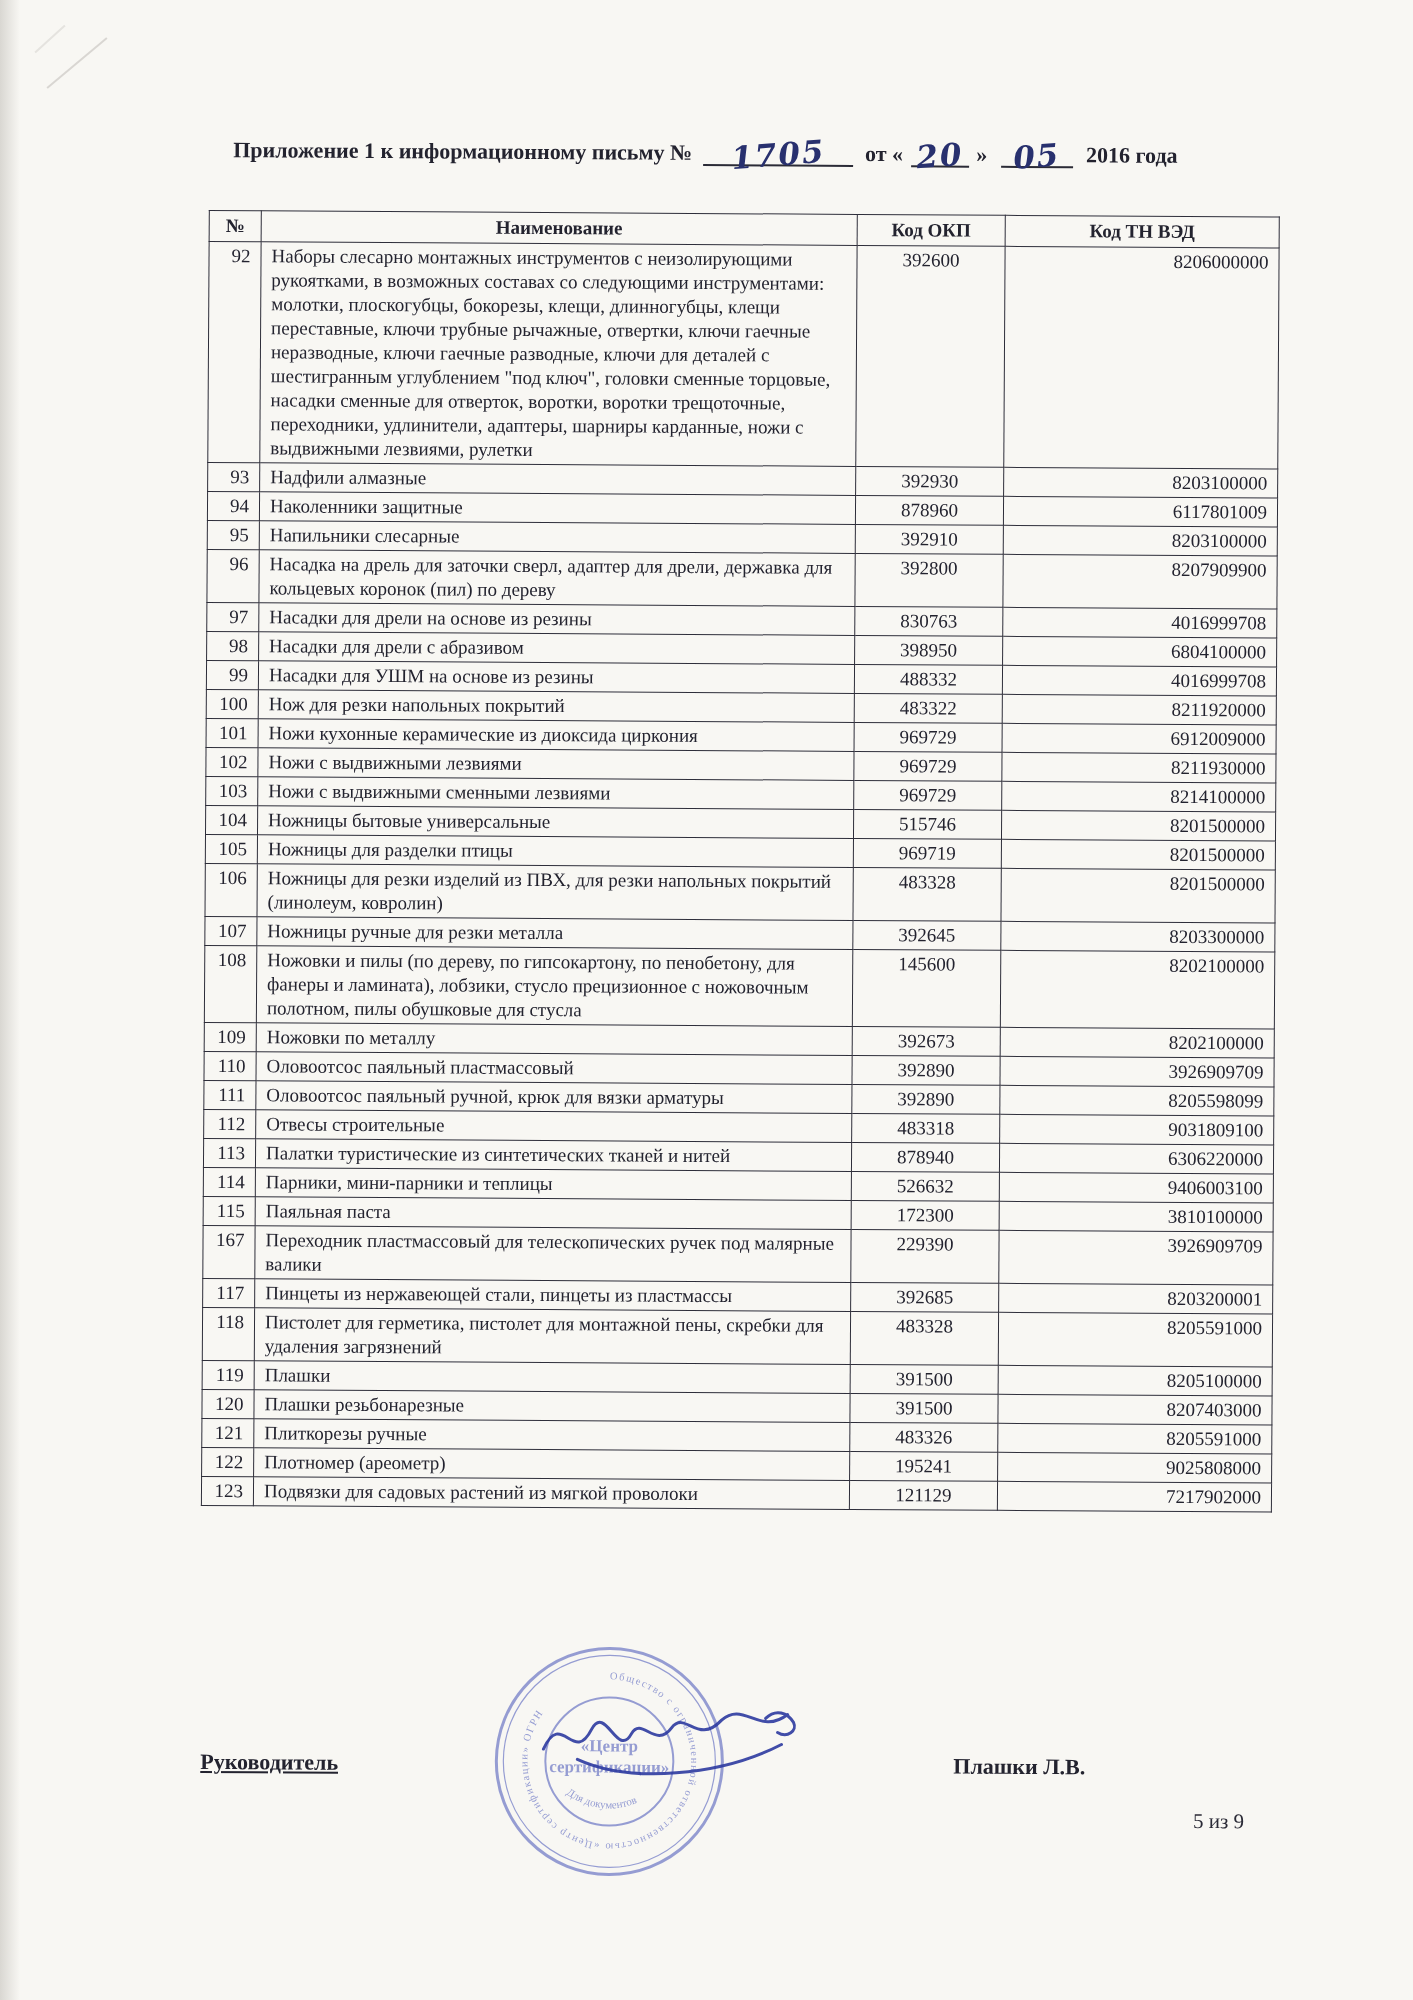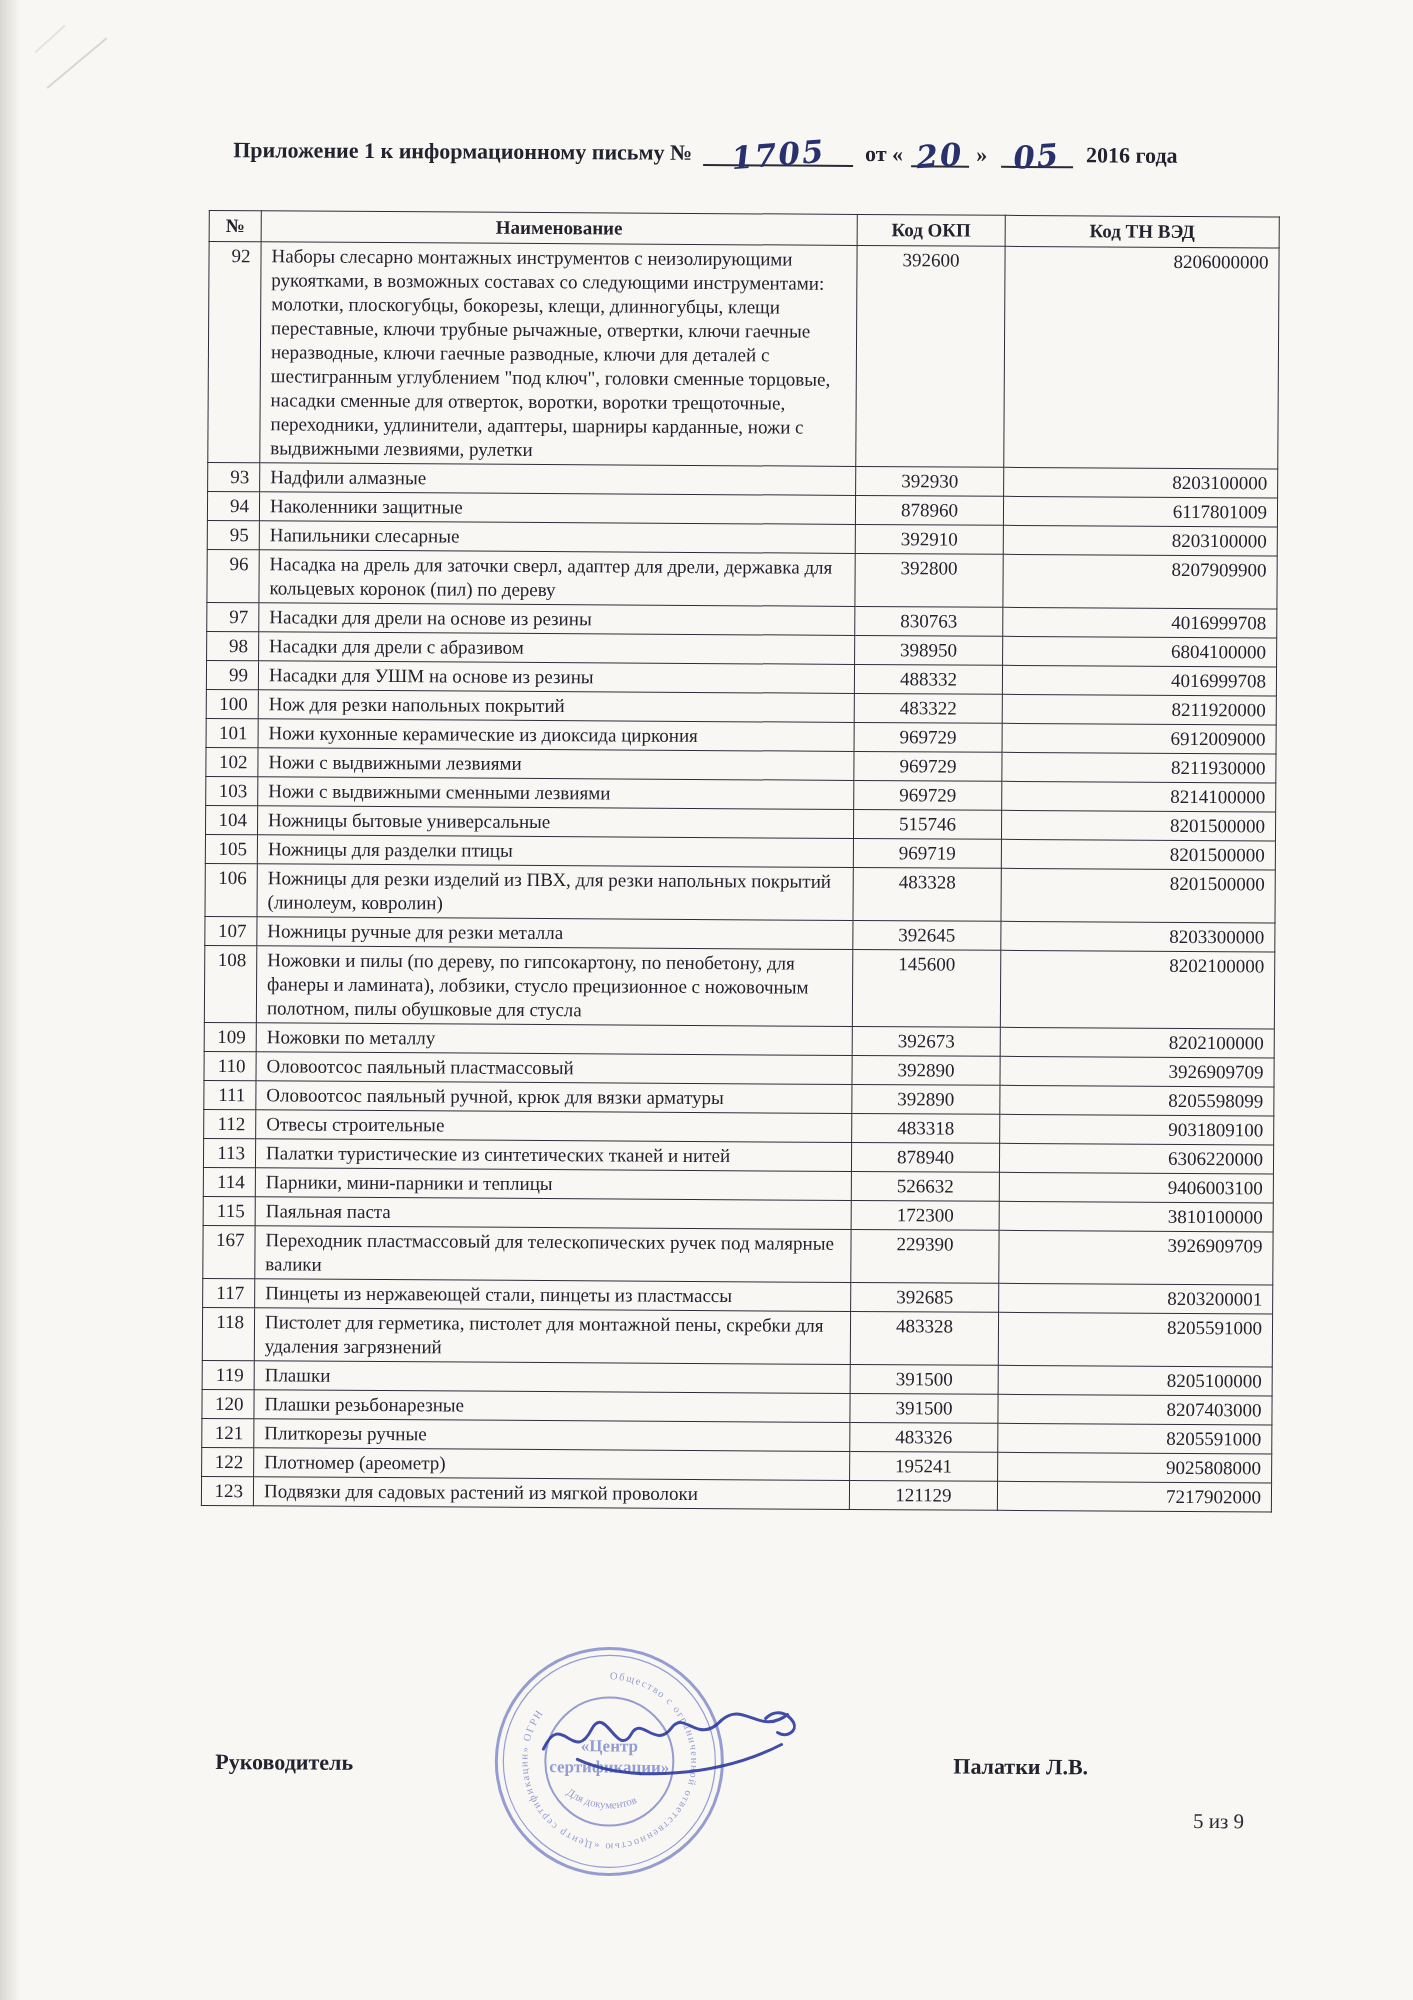--- a/index.html
+++ b/index.html
@@ -34,21 +34,21 @@
     border-collapse:collapse;table-layout:fixed;font-size:19px;color:#23232f;}
   table.doc th,table.doc td{border:1.6px solid #2e2e3a;vertical-align:top;
     line-height:24px;padding:2px 10px;}
   table.doc th{font-weight:bold;text-align:center;padding:3px 4px;}
   td.c-num{text-align:right;padding-right:8px;}
   td.c-name{text-align:left;}
   td.c-okp{text-align:center;}
   td.c-tn{text-align:right;padding-right:22px;}
 
   
-  .role{position:absolute;top:1752px;left:220px;font-size:22px;font-weight:bold;color:#23232f;}
+  .role{position:absolute;top:1752px;left:205px;font-size:22px;font-weight:bold;color:#23232f;text-decoration:underline;}
   .signer{position:absolute;top:1752px;left:958px;font-size:22px;font-weight:bold;color:#23232f;}
   .pagenum{position:absolute;top:1806px;left:1198px;font-size:21px;color:#2a2a36;}
 
   .stamp{position:absolute;left:492px;top:1640px;width:244px;height:244px;
     opacity:.55;pointer-events:none;}
   .stamp text{font-family:"Liberation Serif", serif;}
   .signature{position:absolute;left:540px;top:1688px;width:270px;height:115px;
     pointer-events:none;}
 </style>
 </head>
@@ -307,21 +307,21 @@
         <tr>
           <td class="c-num">123</td>
           <td class="c-name">Подвязки для садовых растений из мягкой проволоки</td>
           <td class="c-okp">121129</td>
           <td class="c-tn">7217902000</td>
         </tr>
       </tbody>
   </table>
 
   <div class="role">Руководитель</div>
-  <div class="signer">Палатки  Л.В.</div>
+  <div class="signer">Плашки  Л.В.</div>
   <div class="pagenum">5 из 9</div>
 
   <svg class="stamp" viewBox="0 0 244 244" aria-hidden="true">
     <defs>
       <path id="ringPath" d="M122,40 a82,82 0 1,1 -0.05,0"></path>
       <path id="innerArc" d="M72,150 q50,38 100,0"></path>
     </defs>
     <g fill="none" stroke="#4553b8">
       <circle cx="122" cy="122" r="113" stroke-width="3"></circle>
       <circle cx="122" cy="122" r="106" stroke-width="1.2"></circle>

